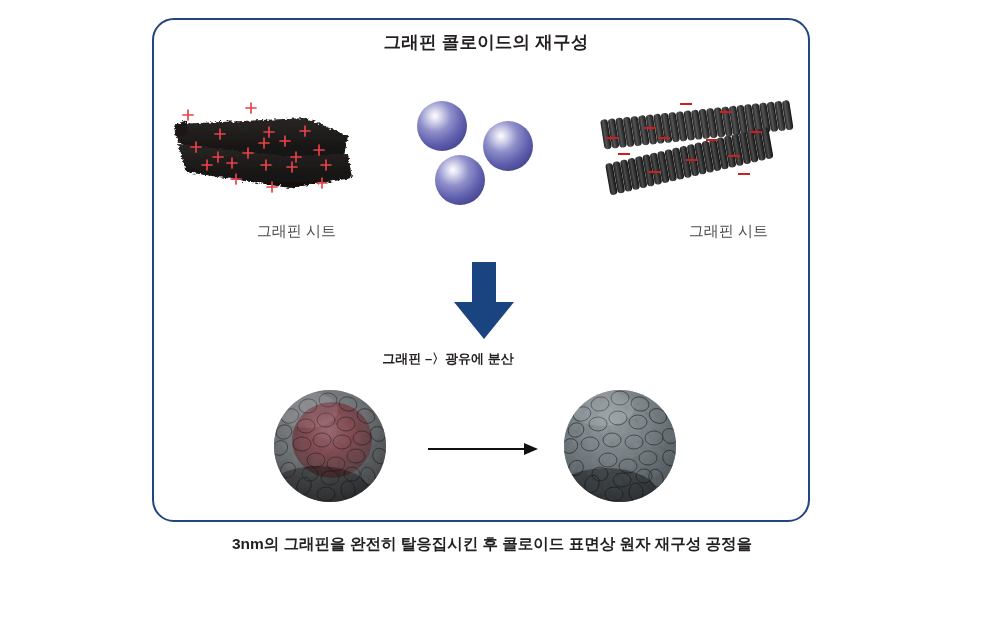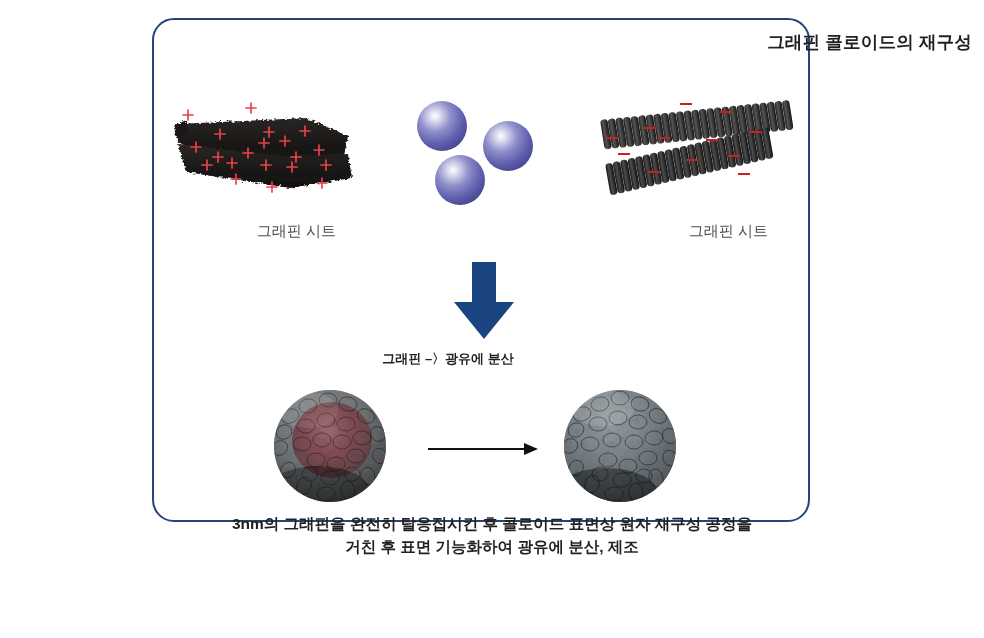--- a/index.html
+++ b/index.html
@@ -35,21 +35,21 @@
     background: #ffffff;
     box-sizing: border-box;
   }
 
   
   .diagram-title {
     position: absolute;
     left: 0;
     top: 30px;
     width: 972px;
-    text-align: right;
+    text-align: center;
     font-size: 17.5px;
     font-weight: bold;
     color: #231f20;
     letter-spacing: 0.2px;
     white-space: nowrap;
   }
 
   
   .part-label {
     position: absolute;
@@ -131,21 +131,21 @@
     left: 428px;
     top: 438px;
     width: 110px;
     height: 22px;
   }
 
   
   .bottom-caption {
     position: absolute;
     left: 0;
-    top: 512px;
+    top: 532px;
     width: 984px;
     text-align: center;
     font-size: 15.5px;
     font-weight: bold;
     color: #231f20;
     line-height: 1.5;
   }
   .bottom-caption .cap-line {
     display: block;
     white-space: nowrap;
@@ -533,16 +533,15 @@
           <ellipse cx="92" cy="94" rx="8" ry="7"></ellipse>
         </g>
         <ellipse cx="54" cy="112" rx="52" ry="26" fill="#000000" opacity="0.42"></ellipse>
         <ellipse cx="50" cy="26" rx="32" ry="18" fill="#ffffff" opacity="0.12"></ellipse>
       </g>
     </svg>
   </div>
 
   <div class="bottom-caption">
     <span class="cap-line">3nm의 그래핀을 완전히 탈응집시킨 후 콜로이드 표면상 원자 재구성 공정을</span>
-    <span class="cap-line">거친 후 표면 기능화하여 광유에 분산, 제조</span>
   </div>
 
 </div>
 
 </body></html>

